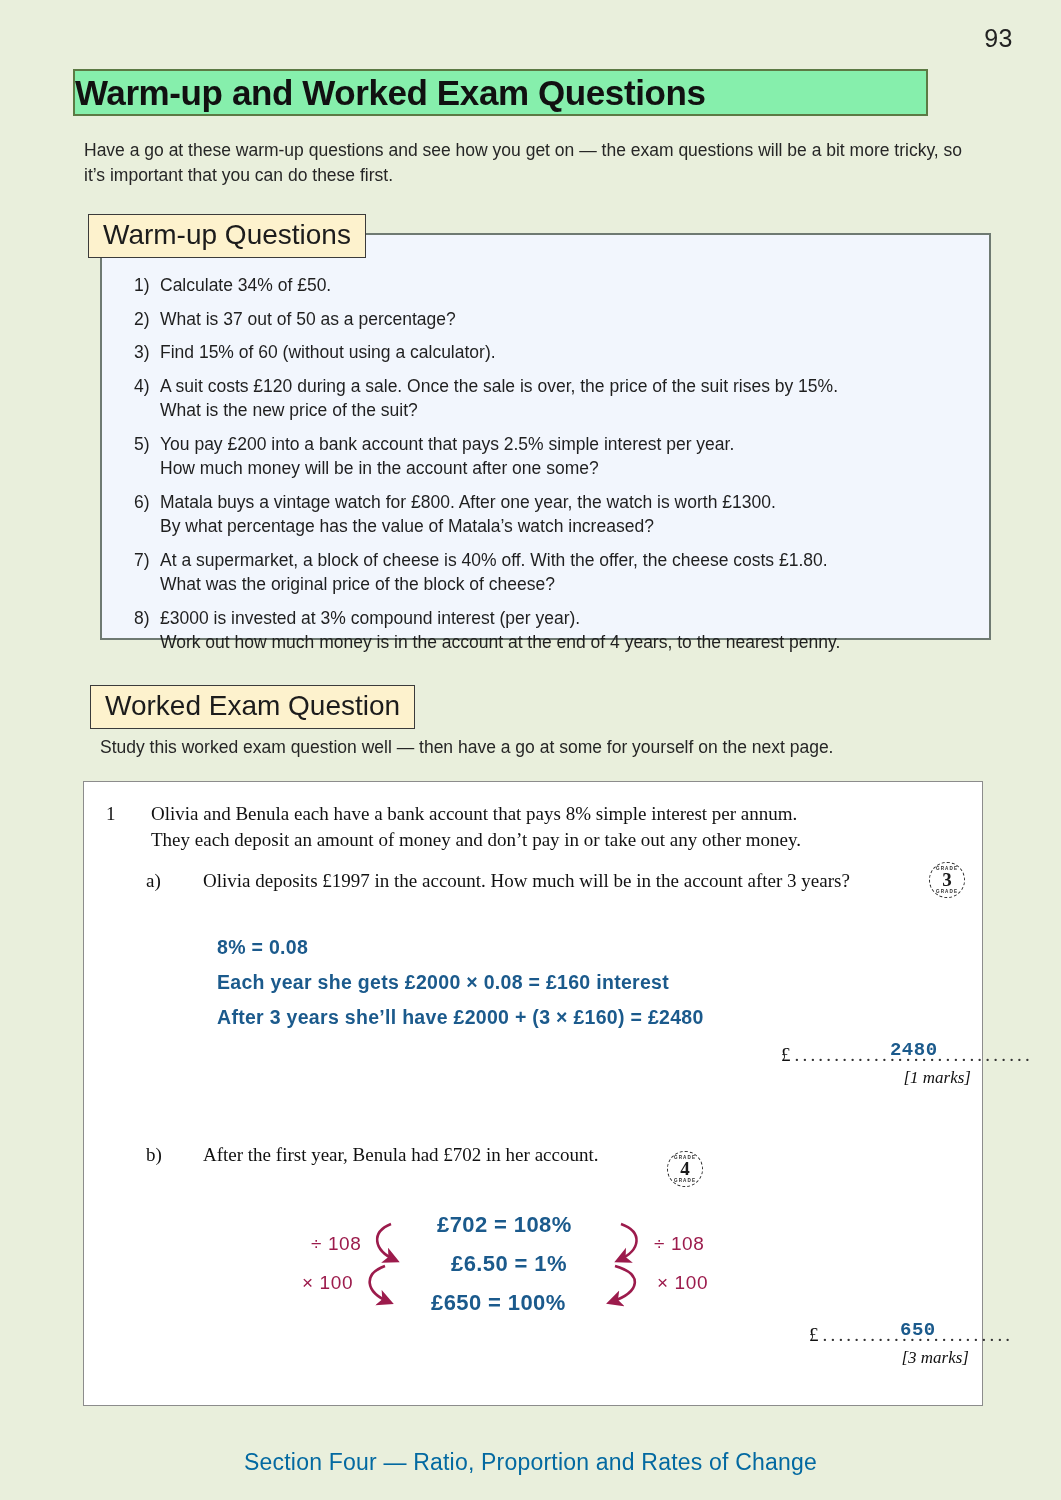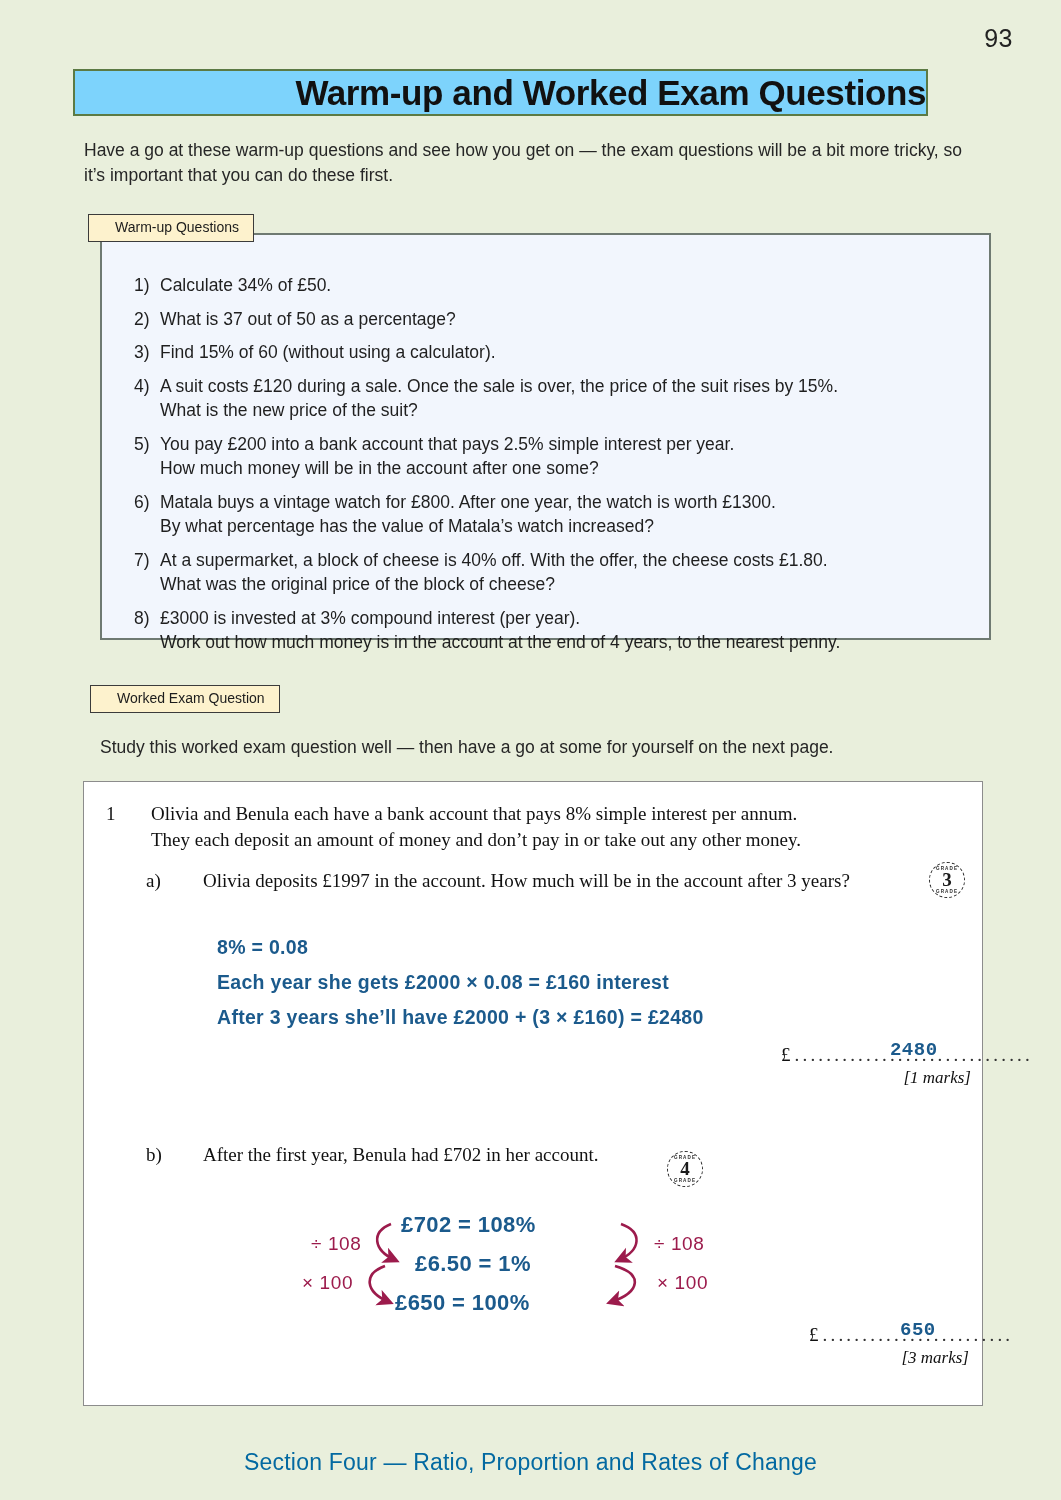--- a/index.html
+++ b/index.html
@@ -28,26 +28,26 @@
     letter-spacing: 0.5px;
   }
 
   
   .title-bar {
     position: absolute;
     left: 73px;
     top: 69px;
     width: 855px;
     height: 47px;
-    background: #7dd3fc;
+    background: #86efac;
     border: 2px solid #5c7a44;
     box-sizing: border-box;
     display: flex;
     align-items: center;
-    justify-content: flex-end;
+    justify-content: flex-start;
   }
   .title-bar h1 {
     margin: 0;
     font-size: 35px;
     font-weight: bold;
     font-family: "Liberation Sans", sans-serif;
     letter-spacing: -0.4px;
     color: #111;
   }
 
@@ -61,23 +61,23 @@
     line-height: 25px;
     color: #262626;
   }
 
   
   .tab-label {
     position: absolute;
     background: #fdf2cd;
     border: 1.5px solid #3b3b3b;
     box-sizing: border-box;
-    font-size: 14px;
+    font-size: 28px;
     color: #1c1c1c;
-    padding: 4px 14px 6px 26px;
+    padding: 4px 14px 6px 14px;
     z-index: 5;
     white-space: nowrap;
   }
   .tab-warmup { left: 88px; top: 214px; }
   .tab-worked { left: 90px; top: 685px; }
 
   
   .warmup-box {
     position: absolute;
     left: 100px;
@@ -253,20 +253,21 @@
   }
   .diagram svg { position: absolute; left: 0; top: 0; }
   .dg-eq {
     position: absolute;
     font-family: "Liberation Sans", sans-serif;
     font-weight: bold;
     color: #1b5a8c;
     font-size: 22px;
     letter-spacing: 0.4px;
     white-space: nowrap;
+    margin-left: 36px;
   }
   .dg-op {
     position: absolute;
     font-family: "Liberation Sans", sans-serif;
     color: #9c1b4c;
     font-size: 19px;
     letter-spacing: 0.6px;
     white-space: nowrap;
   }
   .eq-1 { left: 102px; top: 2px; }

